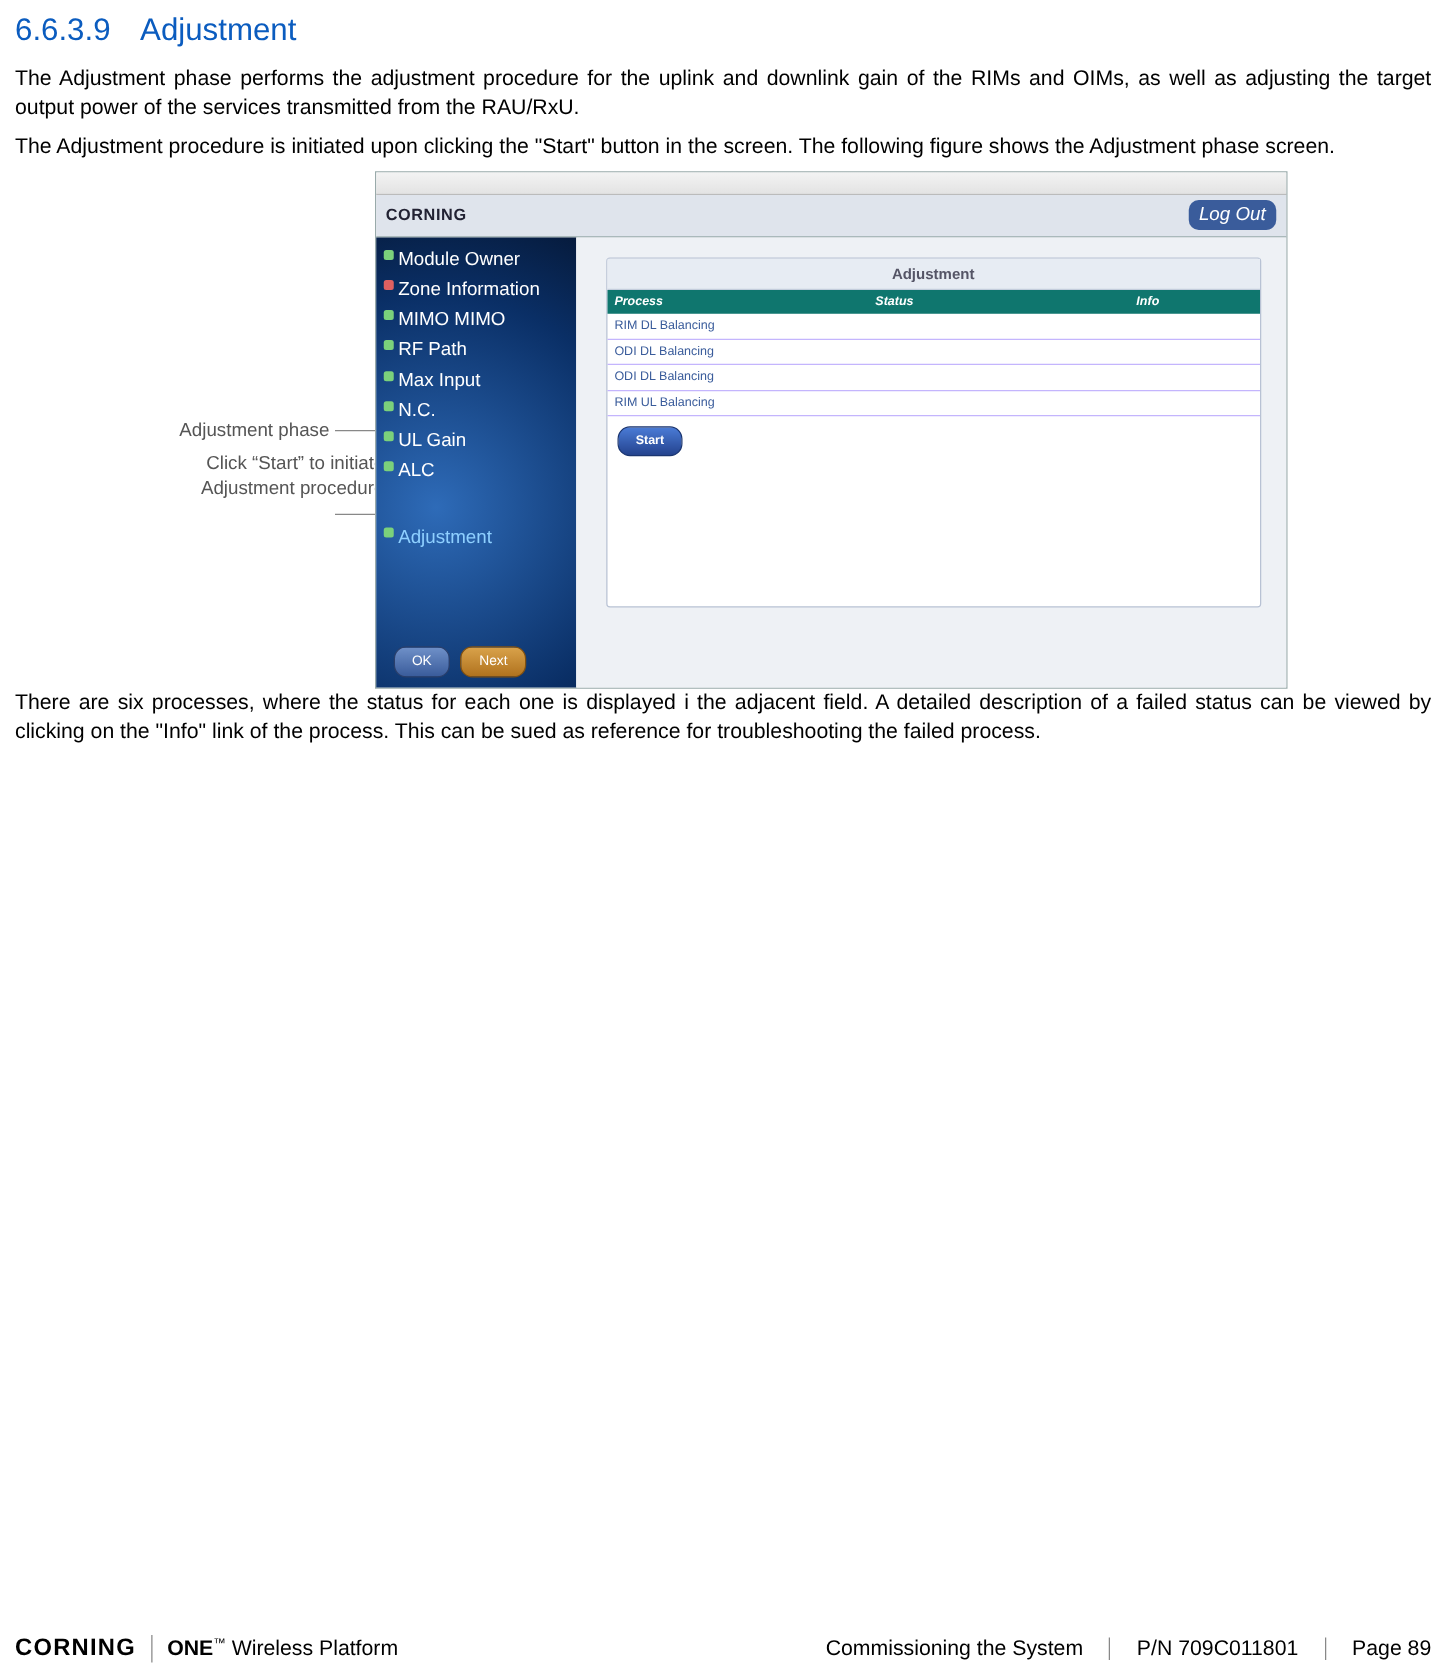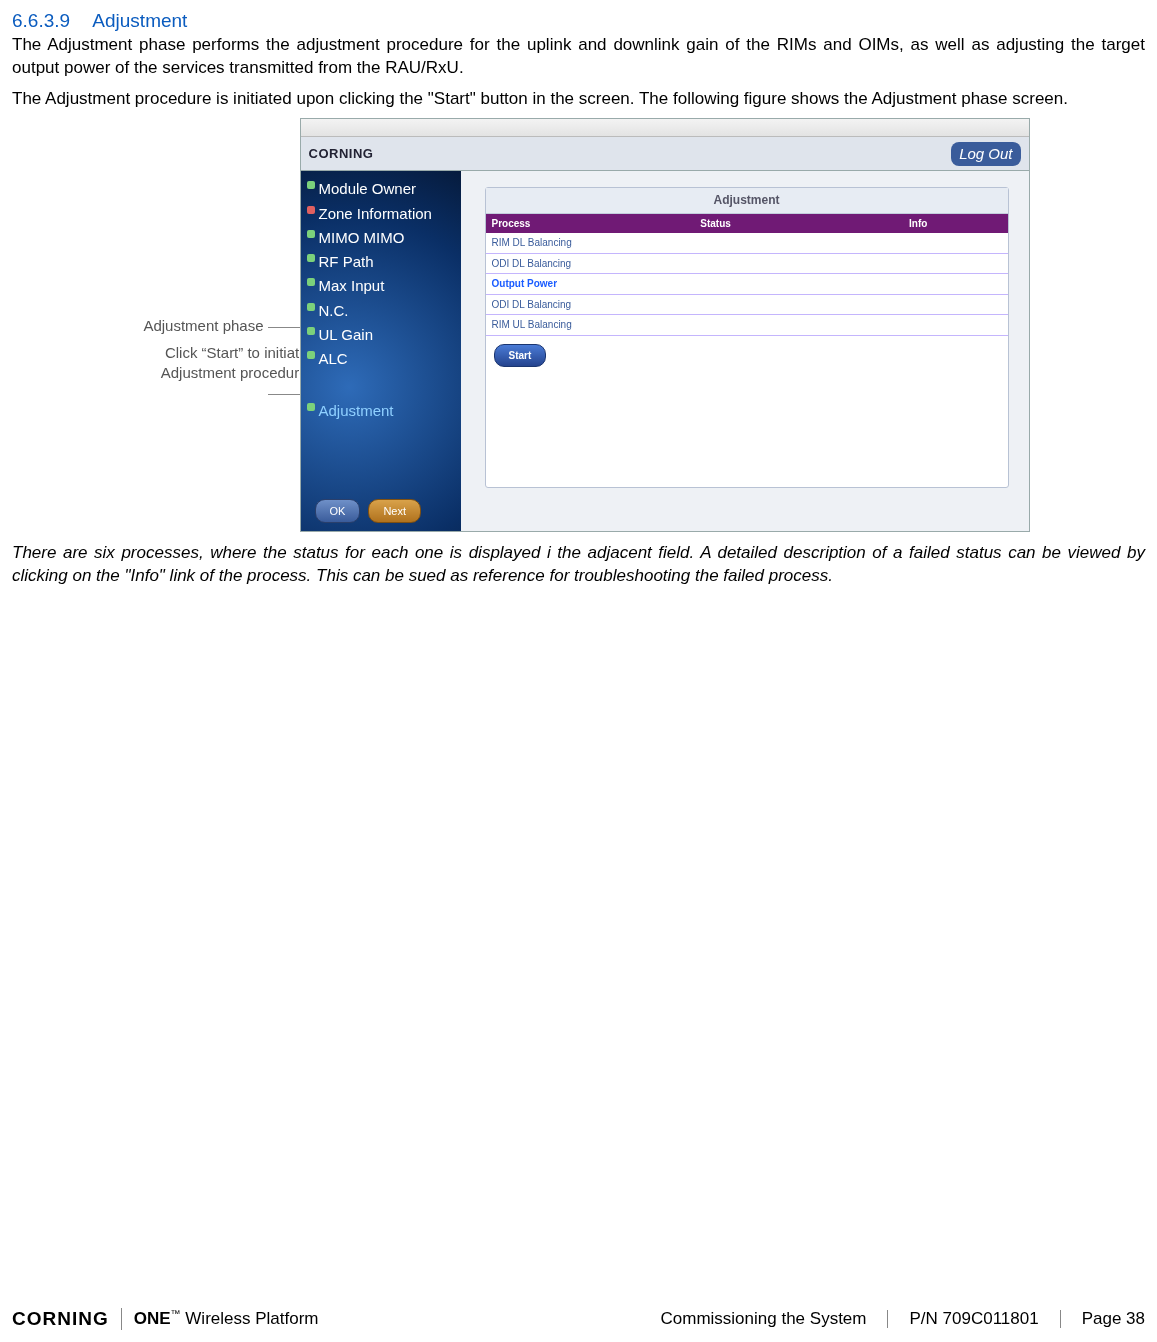--- a/index.html
+++ b/index.html
@@ -7,22 +7,23 @@
     font-family: Verdana, Arial, sans-serif;
     background: #fff;
     color: #000;
     width: 1157px;
     padding: 8px 12px 12px 12px;
     font-size: 17px;
     line-height: 1.35;
   }
   .heading {
     color: #0b5cbf;
-    font-size: 19px;
+    font-size: 25px;
     font-weight: 400;
+    margin-bottom: 10px;
   }
   .heading .num { margin-right: 18px; }
   .para { margin-bottom: 8px; text-align: justify; }
   .figure-wrap { text-align: left; margin-top: 8px; }
   
   .app-window {
     width: 730px;
     border: 1px solid #9aa;
     background: #fff;
   }
@@ -63,21 +64,21 @@
   .main-panel { flex:1; background:#eef1f5; padding: 16px 20px 10px 24px; position:relative;}
   .panel-card {
     background:#fff; border:1px solid #b8c2d4; border-radius:3px;
   }
   .panel-head {
     background:#e7ecf3; border-bottom:1px solid #c4cddc; text-align:center;
     font-size:12px; color:#556; padding:4px 0; font-weight:bold;
   }
   .tbl { width:100%; font-size:10px; }
   .tbl .hdr {
-    background:#701a75; color:#fff; display:flex; font-weight:bold;
+    background:#0f766e; color:#fff; display:flex; font-weight:bold;font-style:italic;
   }
   .tbl .hdr div, .tbl .row div { padding:3px 6px; }
   .col-proc { flex: 0 0 40%; }
   .col-stat { flex: 0 0 40%; }
   .col-info { flex: 0 0 20%; }
   .tbl .row { display:flex; color:#3a5c9b; border-bottom:1px solid #c4b5fd;}
   .tbl .row.highlight { color:#1a5cff; font-weight:bold;}
   .start-btn {
     display:inline-block; margin:8px 17px 10px 8px;
     background: linear-gradient(#4a7bd6,#24438e);
@@ -173,55 +174,50 @@
               <div class="row">
                   <div class="col-proc">RIM DL Balancing</div>
                   <div class="col-stat"></div>
                   <div class="col-info"></div>
                 </div>
               <div class="row">
                   <div class="col-proc">ODI DL Balancing</div>
                   <div class="col-stat"></div>
                   <div class="col-info"></div>
                 </div>
-              <div class="row highlight">
-                  <div class="col-proc">Output Power</div>
-                  <div class="col-stat"></div>
-                  <div class="col-info"></div>
-                </div>
               <div class="row">
                   <div class="col-proc">ODI DL Balancing</div>
                   <div class="col-stat"></div>
                   <div class="col-info"></div>
                 </div>
               <div class="row">
                   <div class="col-proc">RIM UL Balancing</div>
                   <div class="col-stat"></div>
                   <div class="col-info"></div>
                 </div>
             </div>
             <span class="start-btn">Start</span>
             <div style="height:110px;"></div>
           </div>
         </div>
       </div>
     </div>
   </div>
 </div>
 
-<p class="para" style="margin-top:10px;font-style:italic;">There are six processes, where the status for each one is displayed i the adjacent field. A detailed description of a failed status can be viewed by clicking on the "Info" link of the process. This can be sued as reference for troubleshooting the failed process.</p>
+<p class="para" style="">There are six processes, where the status for each one is displayed i the adjacent field. A detailed description of a failed status can be viewed by clicking on the "Info" link of the process. This can be sued as reference for troubleshooting the failed process.</p>
 
 <div class="footer">
   <div class="footer-left">
     <span class="logo1">CORNING</span>
     <span class="divider"></span>
     <span class="logo2">
       <b>ONE</b><span class="tm">™</span> <span>Wireless Platform</span>
     </span>
   </div>
   <div class="footer-right">
     <span>Commissioning the System</span>
     <span class="divider"></span>
     <span>P/N 709C011801</span>
     <span class="divider"></span>
-    <span>Page 38</span>
+    <span>Page 89</span>
   </div>
 </div>
 
 </body></html>

